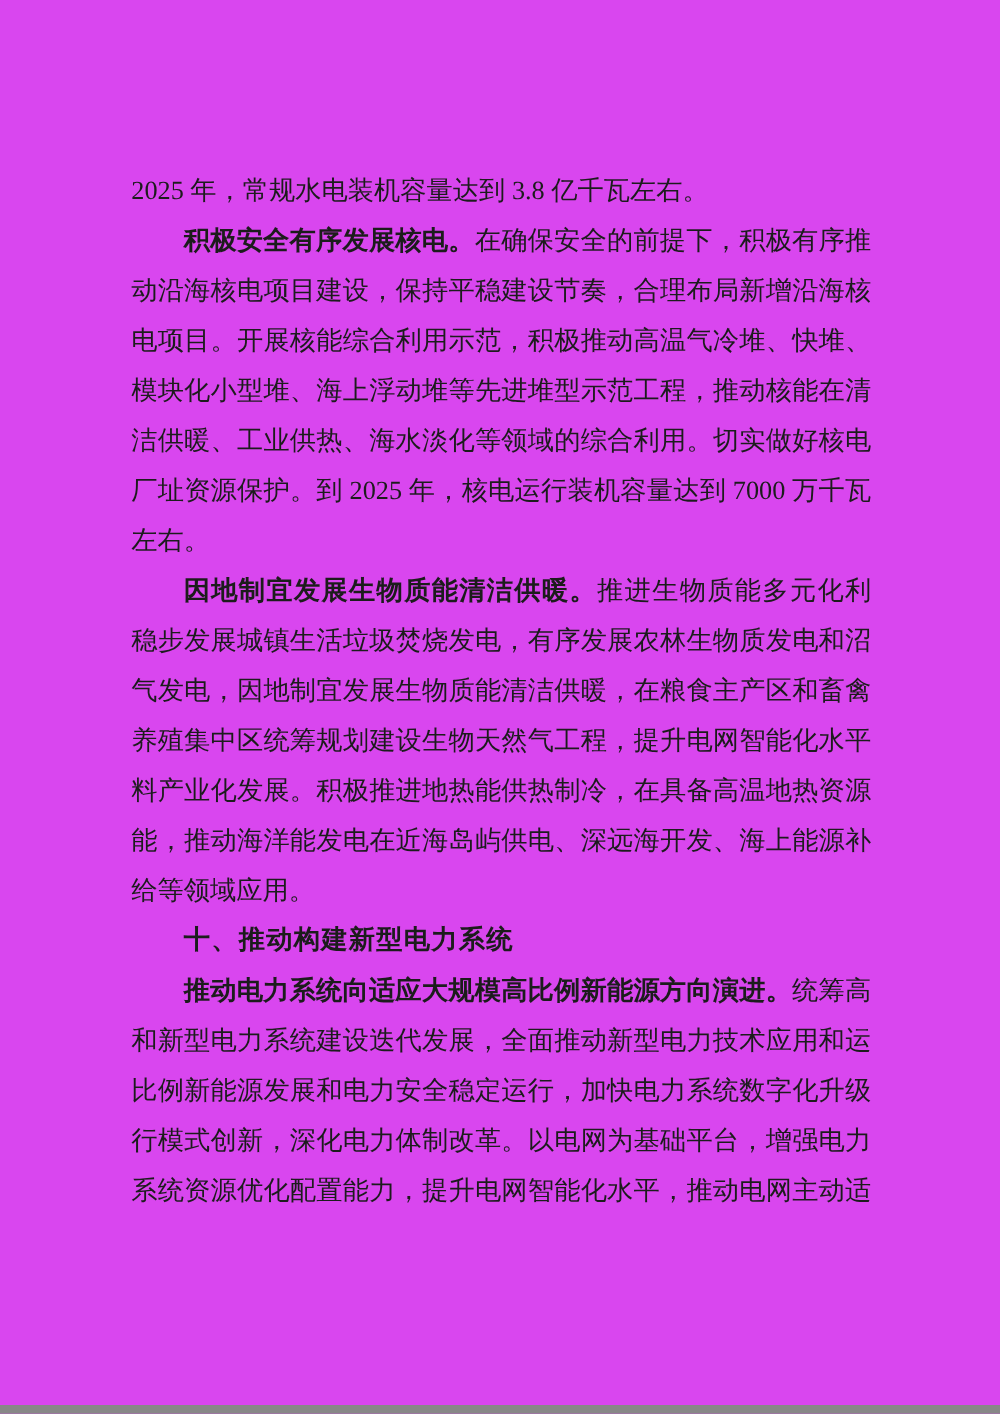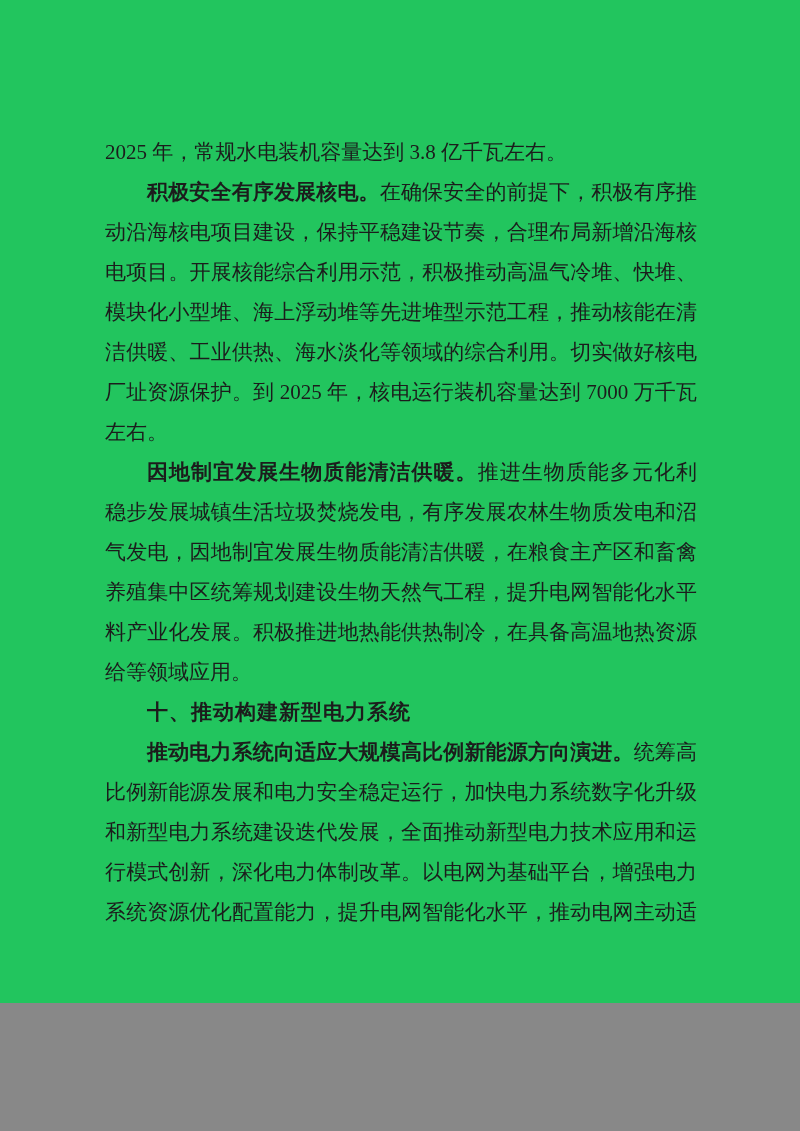--- a/index.html
+++ b/index.html
@@ -1,22 +1,22 @@
 <!DOCTYPE html>
 <html><head>
 <meta charset="utf-8">
 <style>
   * { margin: 0; padding: 0; box-sizing: border-box; }
   html, body { background: #888; }
   .page {
     position: relative;
     width: 800px;
-    height: 1003px;
+    height: 1124px;
     margin: 0 auto;
-    background: #22c55e;
+    background: #d946ef;
     font-family: "Liberation Serif", "DejaVu Serif", serif;
     color: #1c1c1c;
     overflow: hidden;
   }
   .doc-body {
     position: absolute;
     left: 105px;
     top: 132px;
     width: 592px;
   }
@@ -64,21 +64,22 @@
       <div class="line justified"><span>电项目。开展核能综合利用示范，积极推动高温气冷堆、快堆、</span></div>
       <div class="line justified"><span>模块化小型堆、海上浮动堆等先进堆型示范工程，推动核能在清</span></div>
       <div class="line justified"><span>洁供暖、工业供热、海水淡化等领域的综合利用。切实做好核电</span></div>
       <div class="line justified"><span>厂址资源保护。到 2025 年，核电运行装机容量达到 7000 万千瓦</span></div>
       <div class="line para-end"><span>左右。</span></div>
       <div class="line justified indent"><span class="bold">因地制宜发展生物质能清洁供暖。</span><span>推进生物质能多元化利用，</span></div>
       <div class="line justified"><span>稳步发展城镇生活垃圾焚烧发电，有序发展农林生物质发电和沼</span></div>
       <div class="line justified"><span>气发电，因地制宜发展生物质能清洁供暖，在粮食主产区和畜禽</span></div>
       <div class="line justified"><span>养殖集中区统筹规划建设生物天然气工程，提升电网智能化水平</span></div>
       <div class="line justified"><span>料产业化发展。积极推进地热能供热制冷，在具备高温地热资源</span></div>
+      <div class="line justified"><span>能，推动海洋能发电在近海岛屿供电、深远海开发、海上能源补</span></div>
       <div class="line para-end"><span>给等领域应用。</span></div>
       <div class="line heading indent"><span class="bold">十、推动构建新型电力系统</span></div>
       <div class="line justified indent"><span class="bold">推动电力系统向适应大规模高比例新能源方向演进。</span><span>统筹高</span></div>
+      <div class="line justified"><span>和新型电力系统建设迭代发展，全面推动新型电力技术应用和运</span></div>
       <div class="line justified"><span>比例新能源发展和电力安全稳定运行，加快电力系统数字化升级</span></div>
-      <div class="line justified"><span>和新型电力系统建设迭代发展，全面推动新型电力技术应用和运</span></div>
       <div class="line justified"><span>行模式创新，深化电力体制改革。以电网为基础平台，增强电力</span></div>
       <div class="line justified"><span>系统资源优化配置能力，提升电网智能化水平，推动电网主动适</span></div>
     </div>
 </div>
 
 </body></html>

